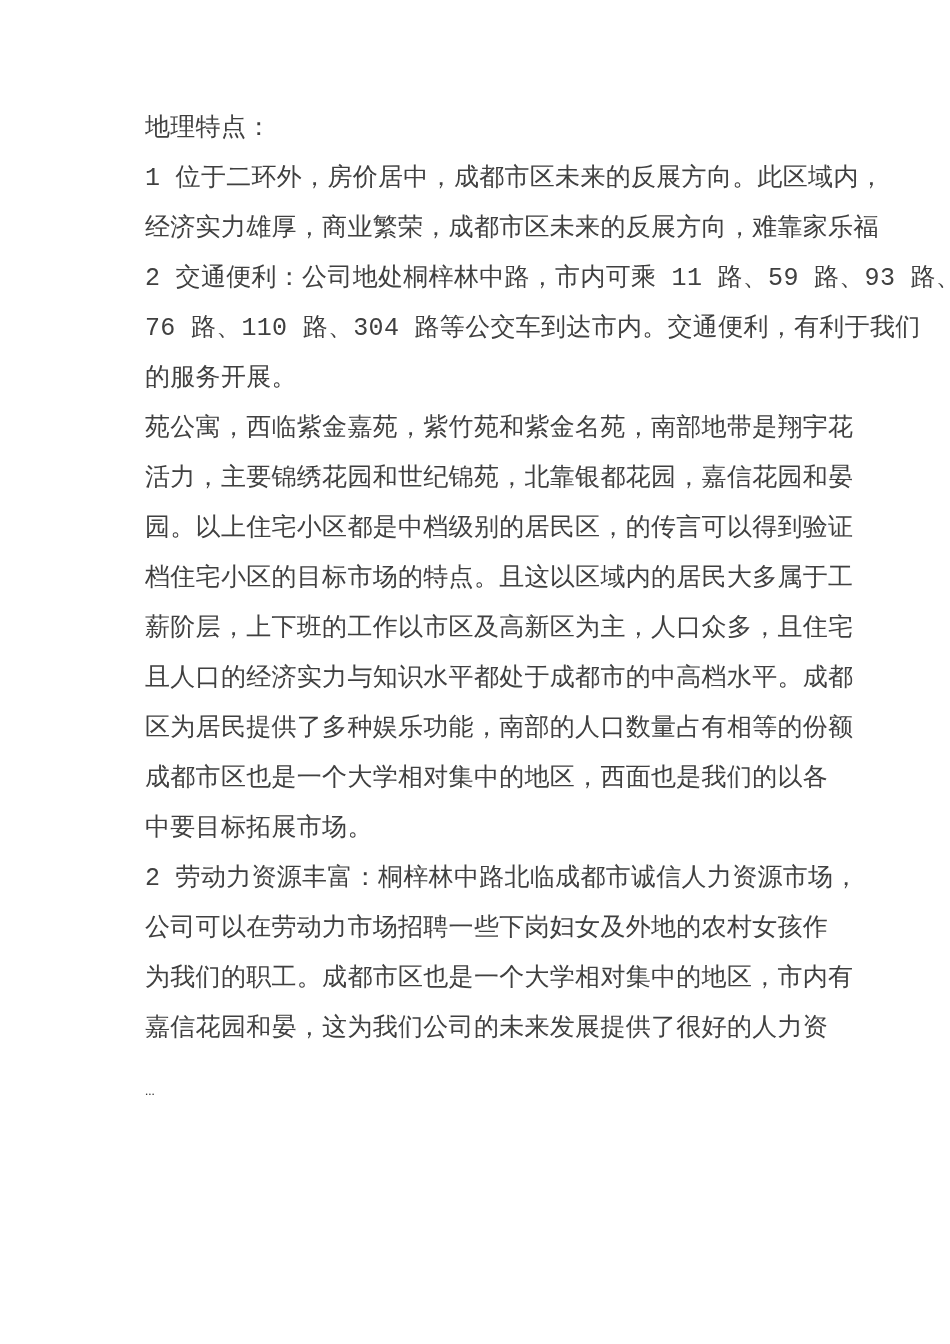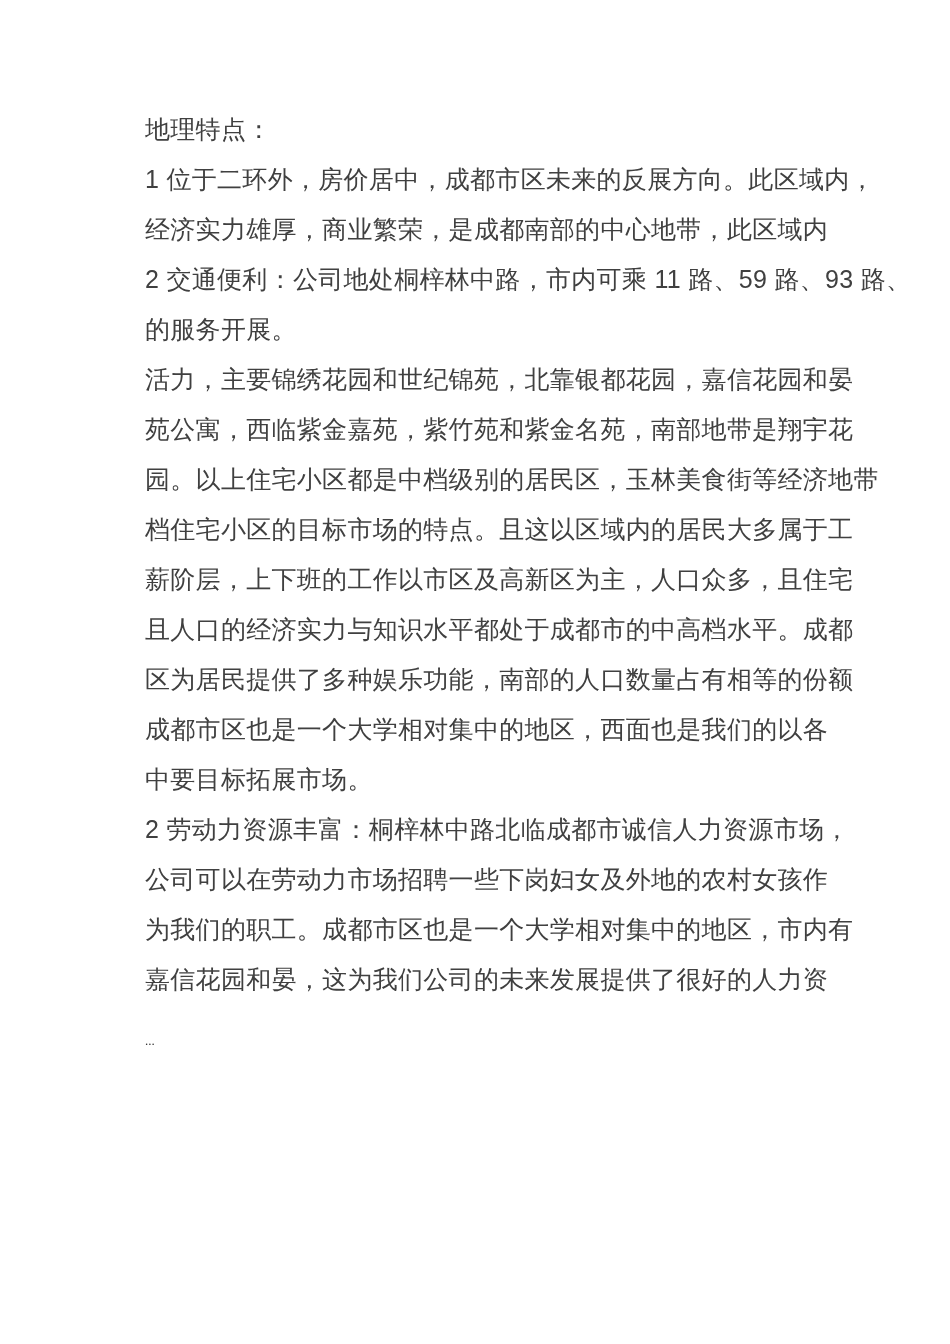--- a/index.html
+++ b/index.html
@@ -24,43 +24,44 @@
     left: 145px;
     top: 104px;
     width: 700px;
   }
   .line {
     font-size: 25px;
     line-height: 50px;
     color: #404040;
     letter-spacing: 0.3px;
     white-space: nowrap;
-    font-family: Liberation Sans, sans-serif;
+    font-family: Liberation Mono, monospace;
   }
   .ellipsis {
     margin-top: 30px;
     font-size: 13px;
     line-height: 14px;
     color: #333333;
     font-family: "Liberation Serif", "DejaVu Serif", serif;
   }
 </style>
 </head>
 <body>
 
 <div class="page">
   <div class="textblock">
     <div class="line">地理特点：</div>
     <div class="line">1 位于二环外，房价居中，成都市区未来的反展方向。此区域内，</div>
-    <div class="line">经济实力雄厚，商业繁荣，是成都南部的中心地带，此区域内</div>
+    <div class="line">经济实力雄厚，商业繁荣，成都市区未来的反展方向，难靠家乐福</div>
     <div class="line">2 交通便利：公司地处桐梓林中路，市内可乘 11 路、59 路、93 路、</div>
+    <div class="line">76 路、110 路、304 路等公交车到达市内。交通便利，有利于我们</div>
     <div class="line">的服务开展。</div>
+    <div class="line">苑公寓，西临紫金嘉苑，紫竹苑和紫金名苑，南部地带是翔宇花</div>
     <div class="line">活力，主要锦绣花园和世纪锦苑，北靠银都花园，嘉信花园和晏</div>
-    <div class="line">苑公寓，西临紫金嘉苑，紫竹苑和紫金名苑，南部地带是翔宇花</div>
-    <div class="line">园。以上住宅小区都是中档级别的居民区，玉林美食街等经济地带</div>
+    <div class="line">园。以上住宅小区都是中档级别的居民区，的传言可以得到验证</div>
     <div class="line">档住宅小区的目标市场的特点。且这以区域内的居民大多属于工</div>
     <div class="line">薪阶层，上下班的工作以市区及高新区为主，人口众多，且住宅</div>
     <div class="line">且人口的经济实力与知识水平都处于成都市的中高档水平。成都</div>
     <div class="line">区为居民提供了多种娱乐功能，南部的人口数量占有相等的份额</div>
     <div class="line">成都市区也是一个大学相对集中的地区，西面也是我们的以各</div>
     <div class="line">中要目标拓展市场。</div>
     <div class="line">2 劳动力资源丰富：桐梓林中路北临成都市诚信人力资源市场，</div>
     <div class="line">公司可以在劳动力市场招聘一些下岗妇女及外地的农村女孩作</div>
     <div class="line">为我们的职工。成都市区也是一个大学相对集中的地区，市内有</div>
     <div class="line">嘉信花园和晏，这为我们公司的未来发展提供了很好的人力资</div>

